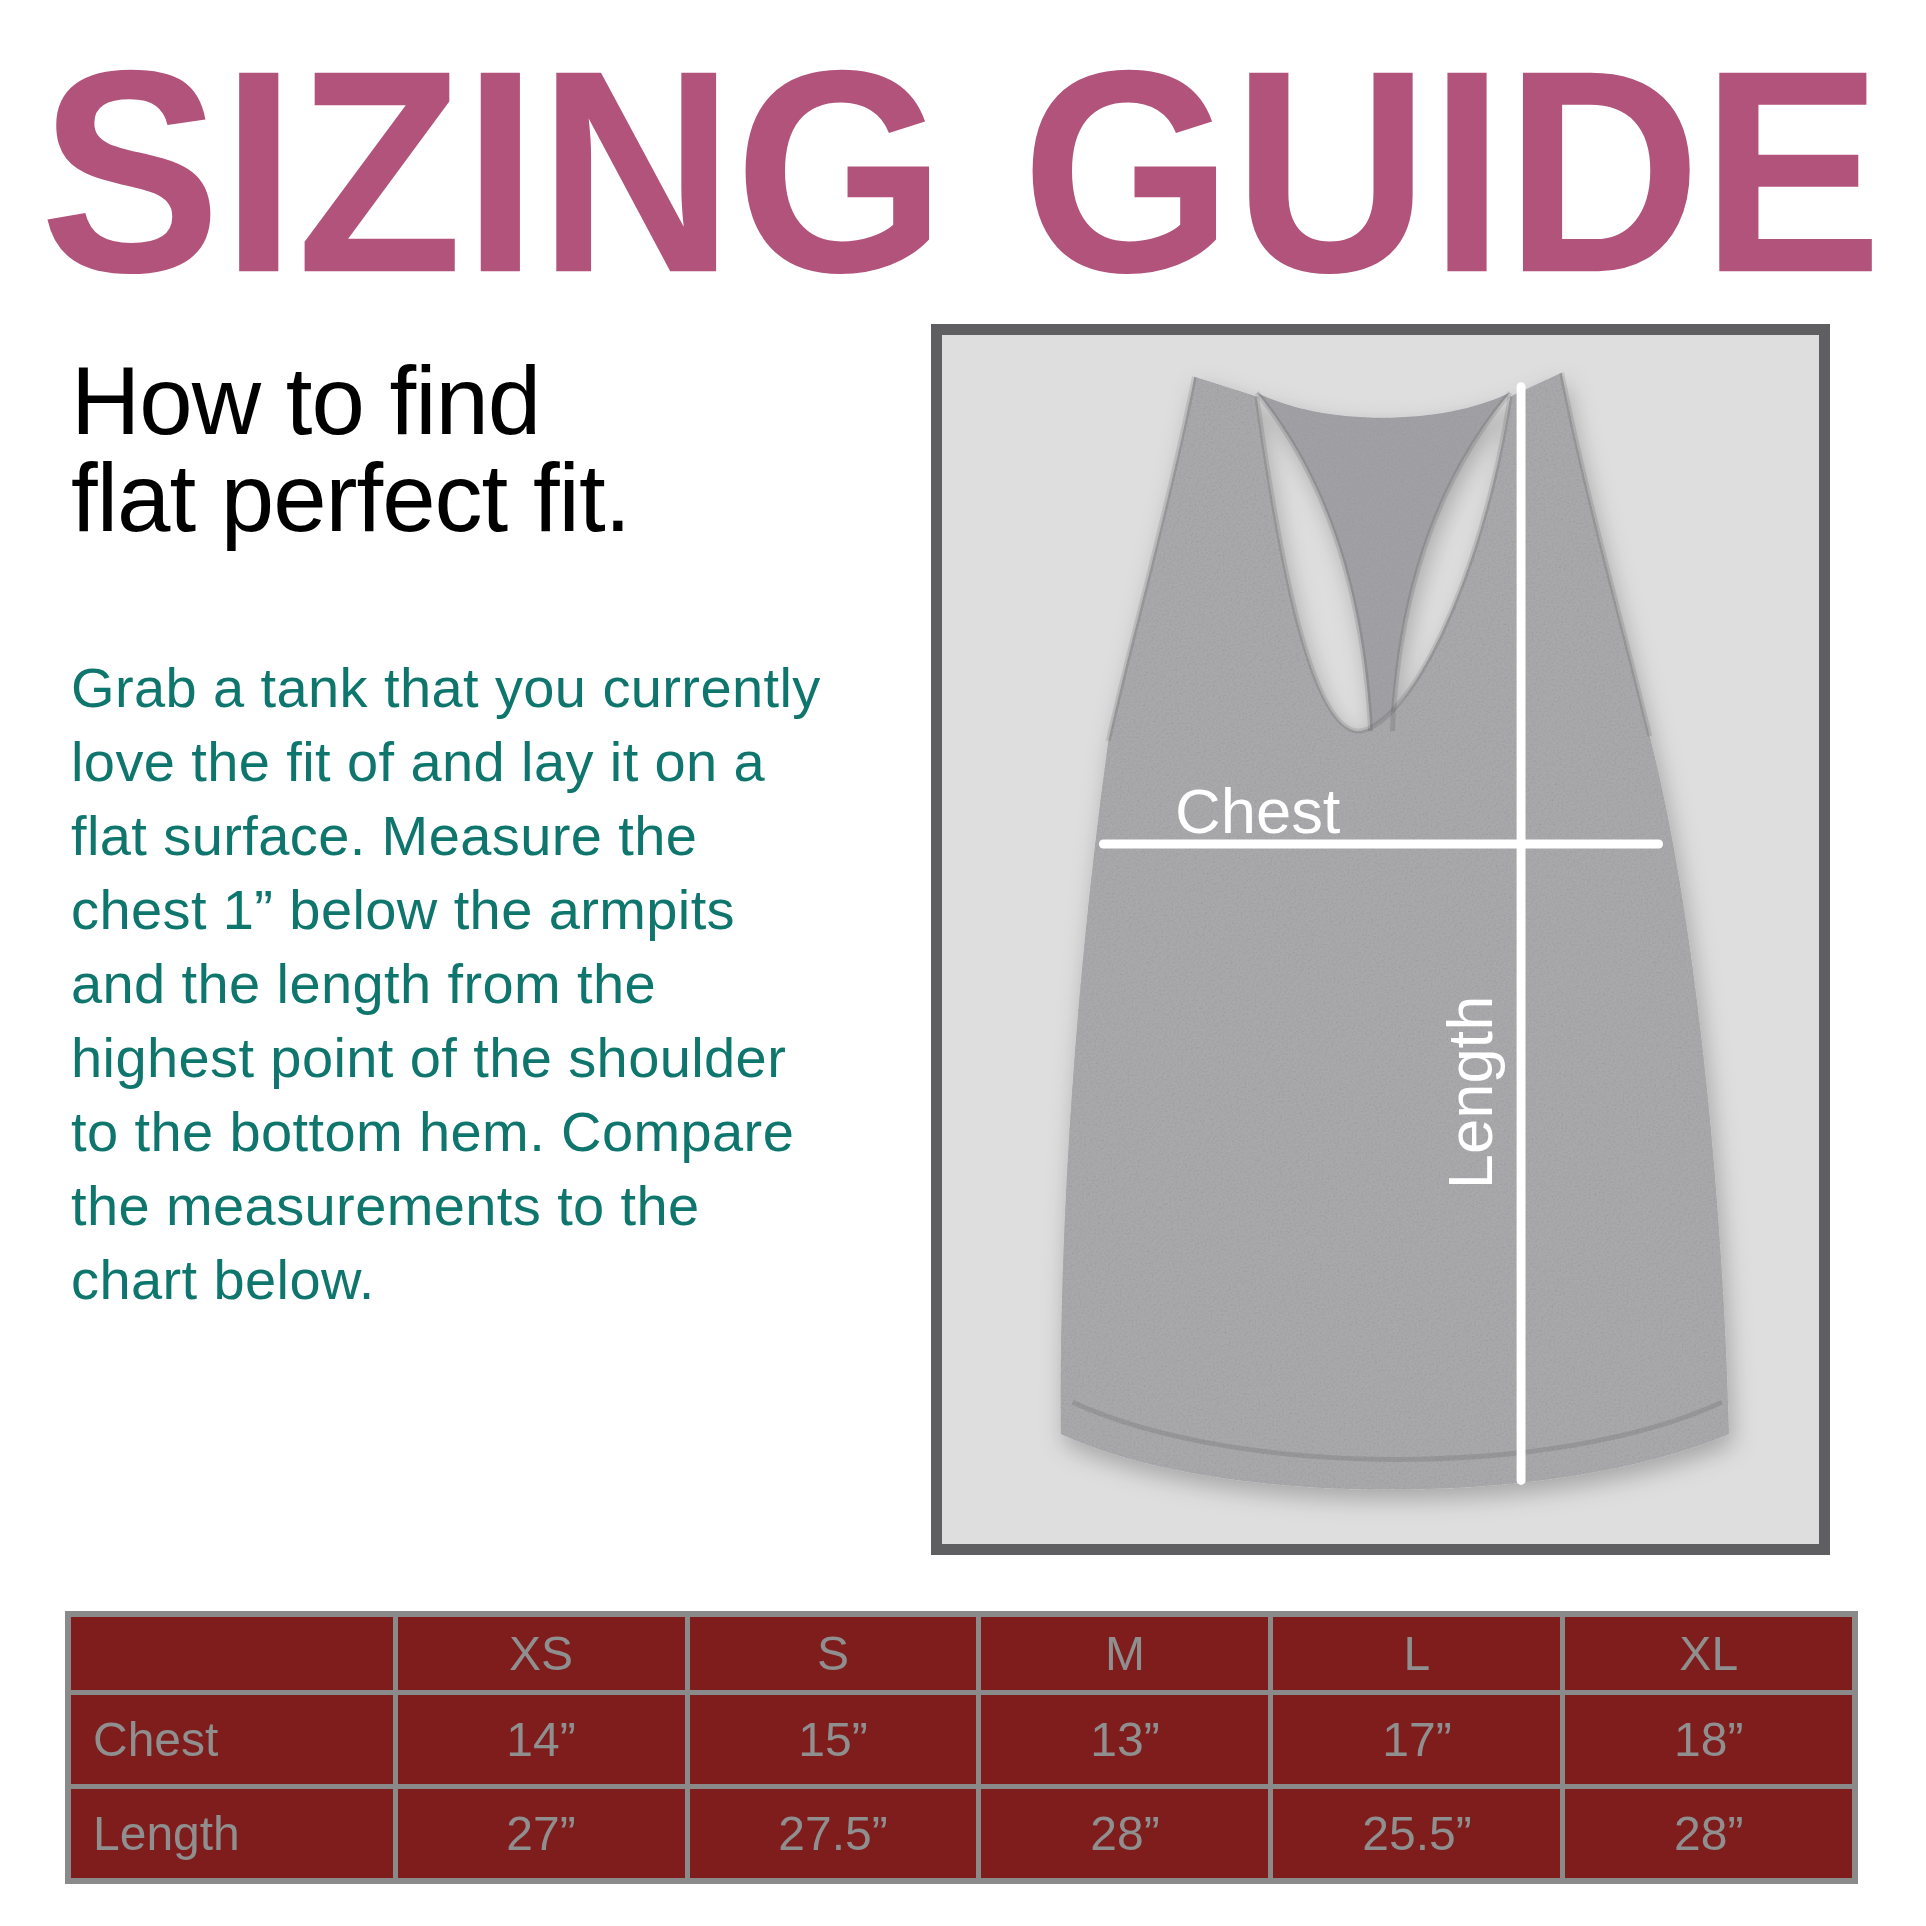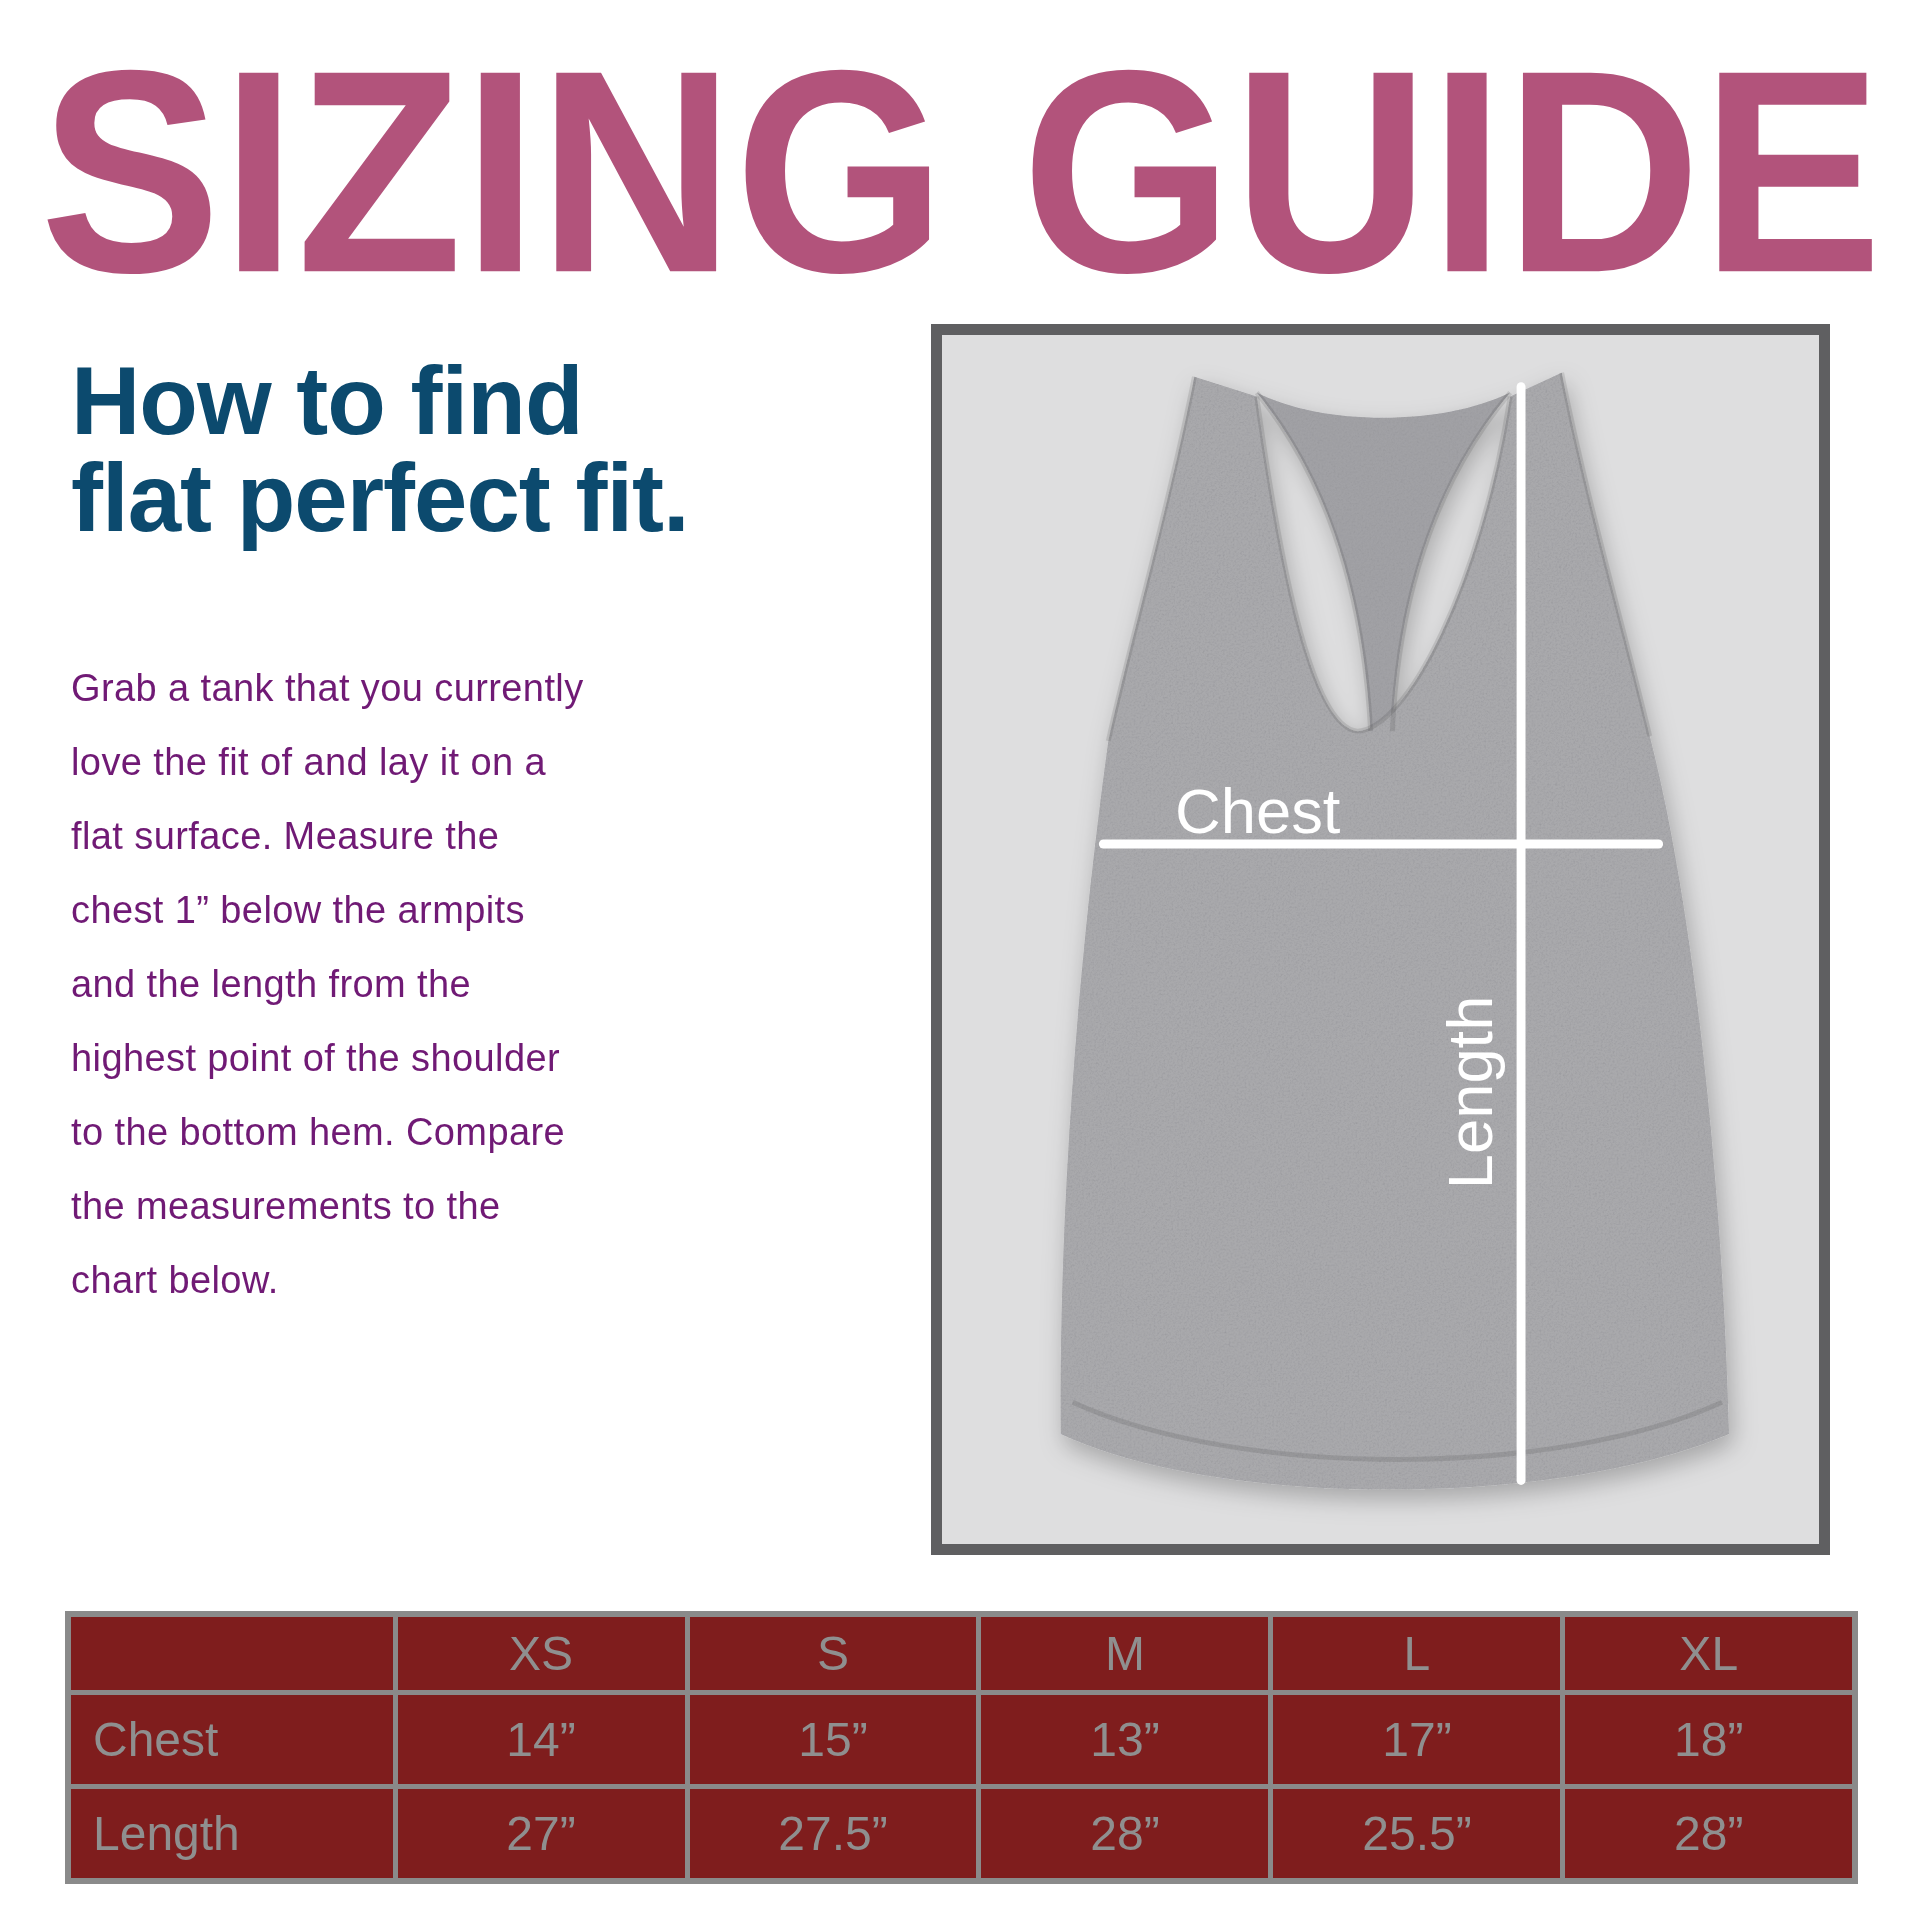--- a/index.html
+++ b/index.html
@@ -12,26 +12,26 @@
   .title-wrap{position:absolute;left:38px;top:0;width:1853px;height:249px;margin-top:41px;}
   .title-wrap svg{display:block;width:1853px;height:249px;}
   .title-wrap text{
     font-family:"Liberation Sans", sans-serif;
     font-weight:bold;
     fill:#b2537b;
   }
   
   .heading{
     position:absolute;left:71px;top:352px;
-    font-size:96px;line-height:97px;font-weight:bold;
-    color:#0c4a6e;letter-spacing:-1px;white-space:nowrap;
+    font-size:96px;line-height:97px;font-weight:normal;
+    color:#000000;letter-spacing:-1px;white-space:nowrap;
   }
   .body-copy{
     position:absolute;left:71px;top:651px;width:812px;
-    font-size:38px;line-height:74px;color:#701a75;
+    font-size:56px;line-height:74px;color:#0f766e;
     letter-spacing:0.4px;white-space:pre-line;
   }
   
   .panel{
     position:absolute;left:931px;top:324px;width:899px;height:1231px;
     box-sizing:border-box;border:11px solid #5f5f61;background:#dededf;
   }
   .panel svg{display:block;width:877px;height:1209px;}
   .measure-text{
     font-family:"Liberation Sans", sans-serif;

